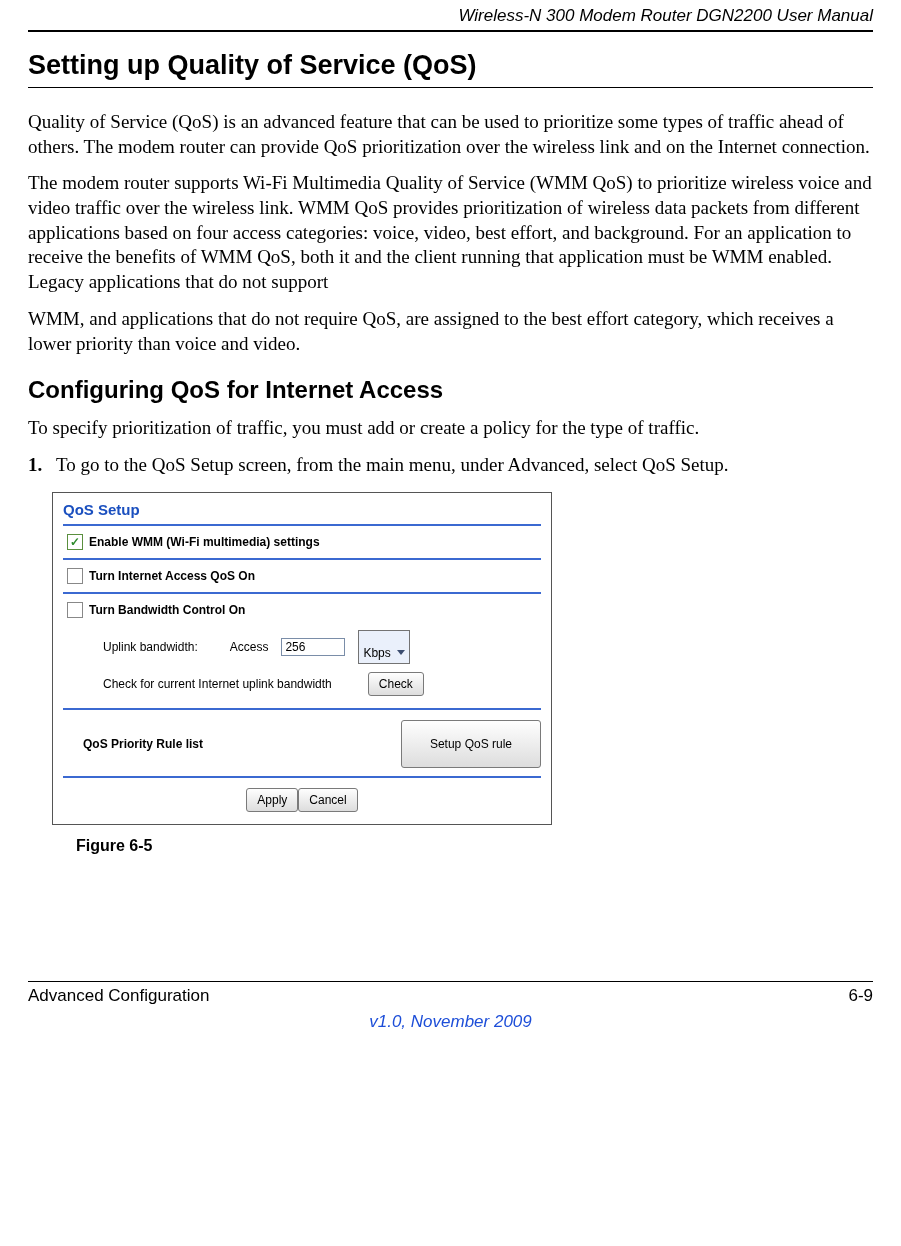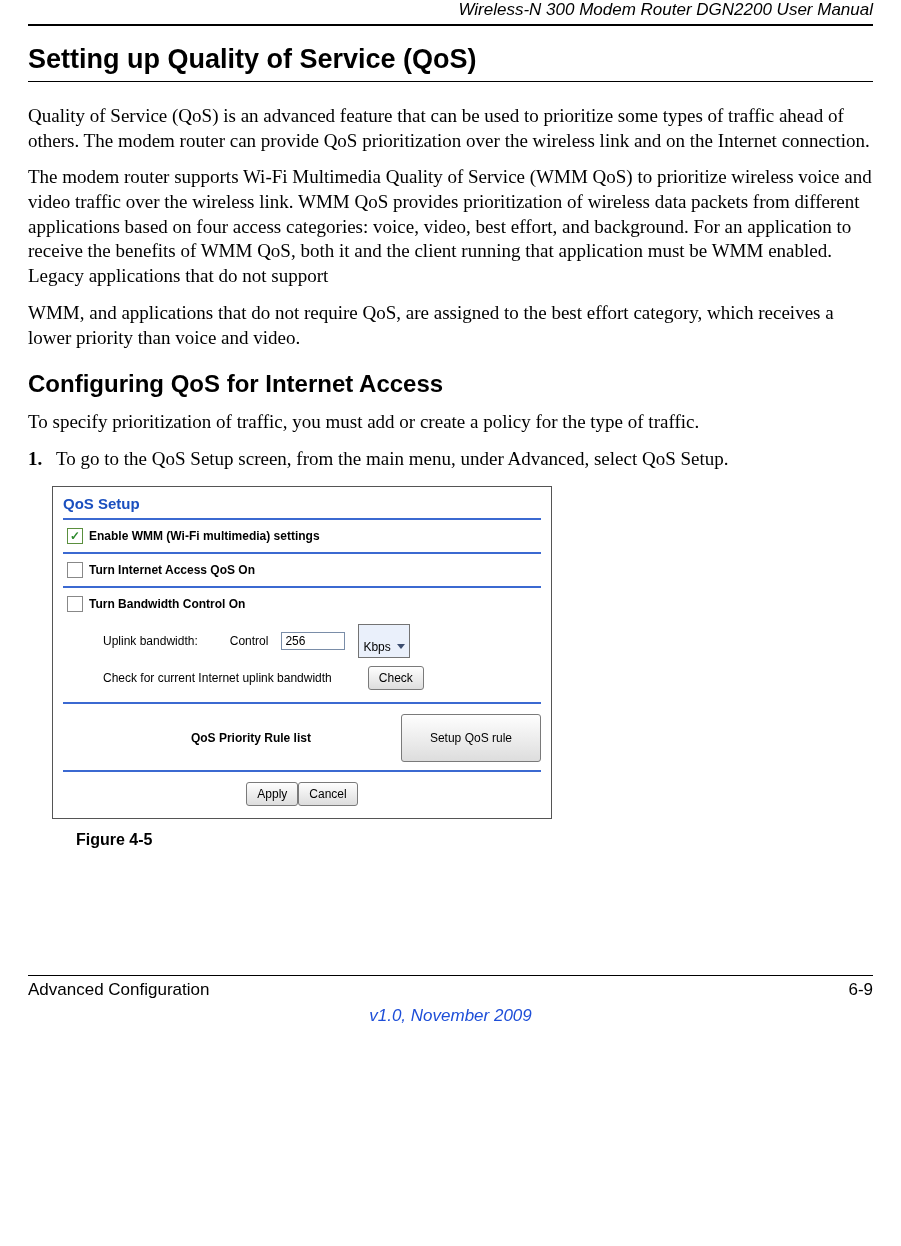--- a/index.html
+++ b/index.html
@@ -12,20 +12,21 @@
   .page {
     width: 901px;
     box-sizing: border-box;
     padding: 0 28px;
   }
   .header-line {
     text-align: right;
     font-family: Arial, Helvetica, sans-serif;
     font-style: italic;
     font-size: 17px;
+    padding-top: 6px;
     padding-bottom: 4px;
   }
   .hr-thin {
     border: none;
     border-top: 2px solid #000;
     margin: 0;
   }
   .h1 {
     font-family: Arial, Helvetica, sans-serif;
     font-weight: bold;
@@ -147,23 +148,24 @@
     font-size: 12px;
     display: inline-flex;
     align-items: center;
     padding: 0 10px;
     cursor: default;
   }
   .btn-wide { padding: 12px 28px; }
   .prio-row {
     display:flex;
     align-items:center;
-    justify-content:flex-end;
+    justify-content:space-between;
     gap: 90px;
     padding: 10px 0 8px 4px;
+    margin-left: 16px;
   }
   .figure-caption {
     font-family: Arial, Helvetica, sans-serif;
     font-weight: bold;
     font-size: 16px;
     margin: 12px 0 0 24px;
   }
   .spacer-large { height: 120px; }
   .footer-top-rule {
     border: none;
@@ -231,21 +233,21 @@
       </div>
       <hr class="blue-rule">
 
       <div class="row">
         <span class="cb unchecked">✓</span>
         <span class="lbl-bold">Turn Bandwidth Control On</span>
       </div>
       <div class="subrow">
         <span>Uplink bandwidth:</span>
         <span style="width:6px;"></span>
-        <span>Control</span>
+        <span>Access</span>
         <input class="txtinput" style="width: 64px;" value="256">
         <span class="sel">
           <span>Kbps</span>
           <span class="arrow"></span>
         </span>
       </div>
       <div class="subrow">
         <span>Check for current Internet uplink bandwidth</span>
         <span style="width:10px;"></span>
         <span class="btn">Check</span>
@@ -256,21 +258,21 @@
         <span class="lbl-bold">QoS Priority Rule list</span>
         <span class="btn btn-wide">Setup QoS rule</span>
       </div>
       <hr class="blue-rule">
 
       <div class="center-btns">
         <span class="btn">Apply</span>
         <span class="btn">Cancel</span>
       </div>
     </div>
-    <div class="figure-caption">Figure 4-5</div>
+    <div class="figure-caption">Figure 6-5</div>
   </div>
 
   <div class="spacer-large"></div>
 
   <hr class="footer-top-rule">
   <div class="footer-row">
     <span>Advanced Configuration</span>
     <span>6-9</span>
   </div>
   <div class="footer-center">v1.0, November 2009</div>

